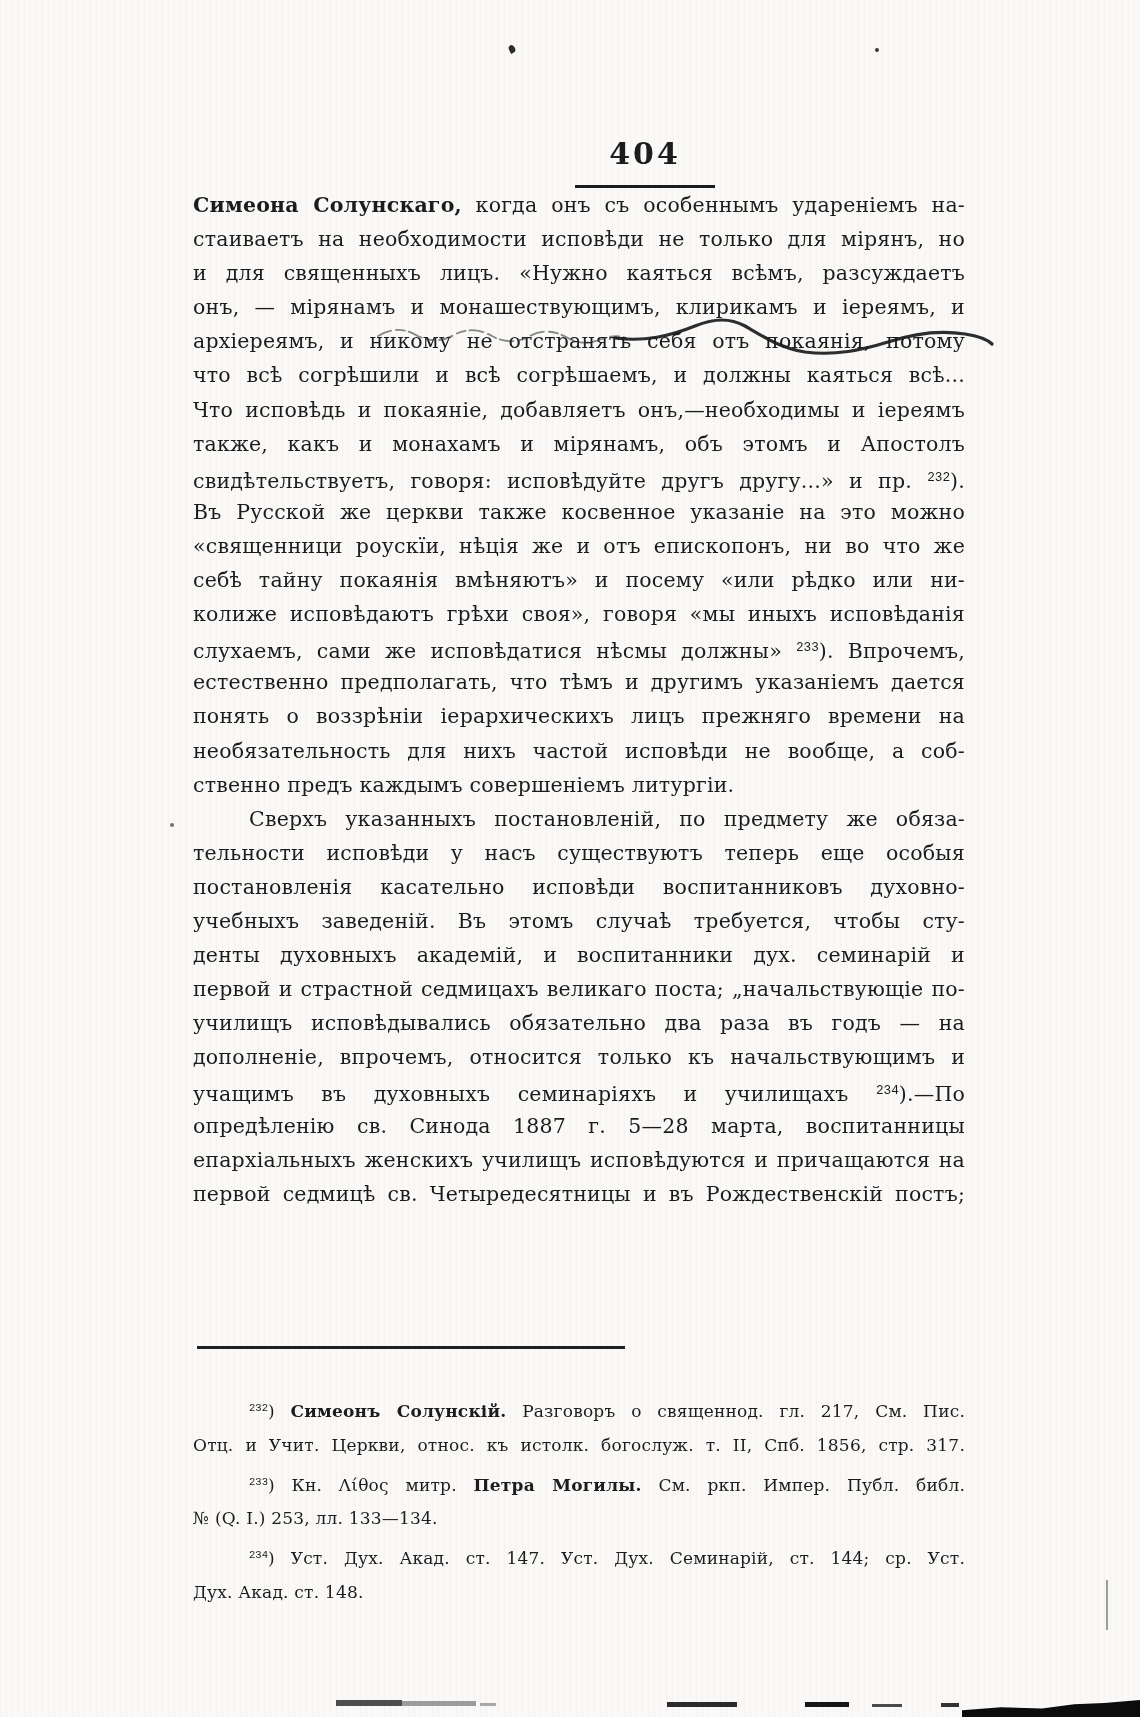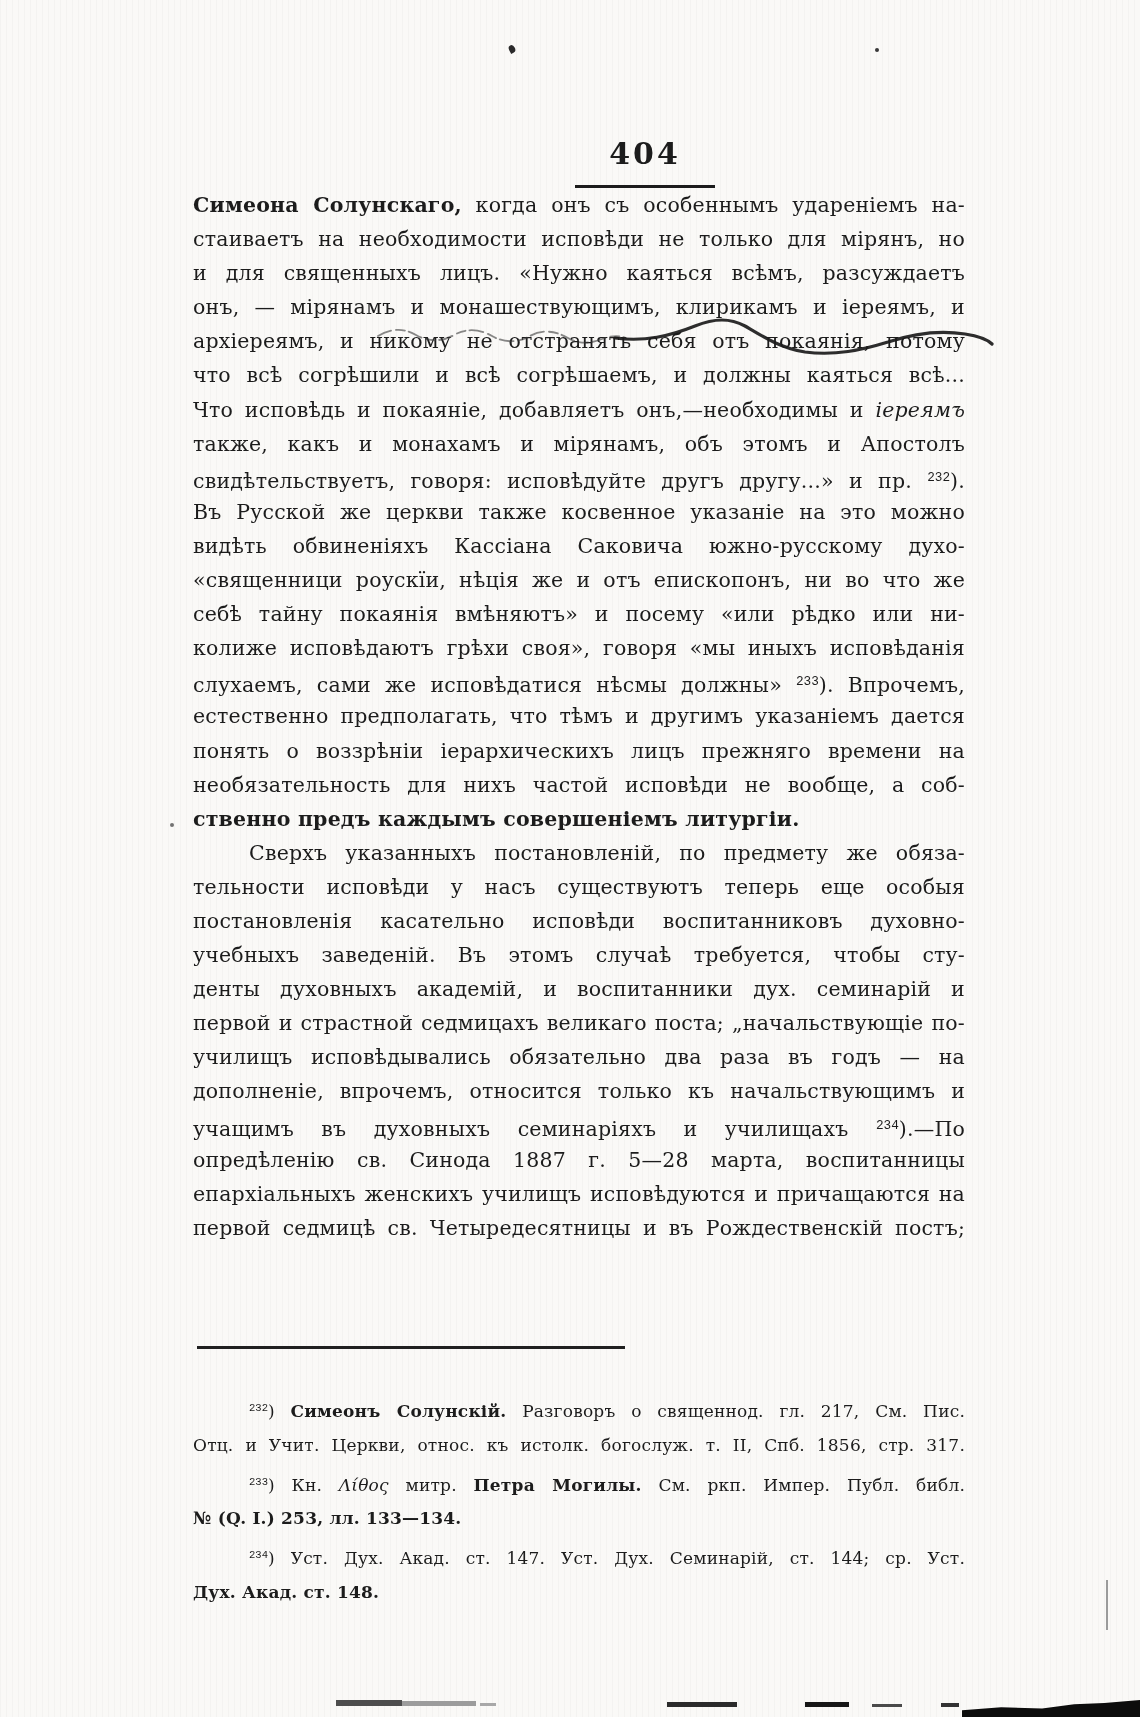--- a/index.html
+++ b/index.html
@@ -36,25 +36,25 @@
   .footnotes{position:absolute;left:193px;top:1390px;width:772px;}
 
   .tline{
     height:34.1px;line-height:34.1px;font-size:20.5px;
     letter-spacing:0.2px;
     text-align:justify;text-align-last:justify;
     white-space:normal;
   }
   .footnotes .tline{height:36.8px;line-height:36.8px;font-size:17px;}
   .tline.indent{text-indent:56px;}
-  .tline.left-last{text-align-last:left;font-weight:bold;}
+  .tline.left-last{text-align-last:left;}
 
   .seg-n{}
   .seg-bold{font-weight:700;}
-  .seg-italic{font-style:italic;}
+  .seg-italic{}
   .seg-sup{font-size:0.62em;vertical-align:0.55em;letter-spacing:0;font-family:Liberation Mono, monospace;}
 
   .footnote-rule{
     position:absolute;left:197px;top:1346px;width:428px;height:3px;
     background:#202020;
   }
 
   .pen-mark{
     position:absolute;left:0;top:0;width:1140px;height:1717px;
     pointer-events:none;
@@ -97,21 +97,20 @@
       <div class="tline"><span class="seg-bold">Симеона Солунскаго,</span><span class="seg-n"> когда онъ съ особеннымъ удареніемъ на-</span></div>
       <div class="tline"><span class="seg-n">стаиваетъ на необходимости исповѣди не только для мірянъ, но</span></div>
       <div class="tline"><span class="seg-n">и для священныхъ лицъ. «Нужно каяться всѣмъ, разсуждаетъ</span></div>
       <div class="tline"><span class="seg-n">онъ, — мірянамъ и монашествующимъ, клирикамъ и іереямъ, и</span></div>
       <div class="tline"><span class="seg-n">архіереямъ, и никому не отстранять себя отъ покаянія, потому</span></div>
       <div class="tline"><span class="seg-n">что всѣ согрѣшили и всѣ согрѣшаемъ, и должны каяться всѣ...</span></div>
       <div class="tline"><span class="seg-n">Что исповѣдь и покаяніе, добавляетъ онъ,—необходимы и </span><span class="seg-italic">іереямъ</span></div>
       <div class="tline"><span class="seg-n">также, какъ и монахамъ и мірянамъ, объ этомъ и Апостолъ</span></div>
       <div class="tline"><span class="seg-n">свидѣтельствуетъ, говоря: исповѣдуйте другъ другу...» и пр. </span><span class="seg-sup">232</span><span class="seg-n">).</span></div>
       <div class="tline"><span class="seg-n">Въ Русской же церкви также косвенное указаніе на это можно</span></div>
-      <div class="tline"><span class="seg-n">видѣть обвиненіяхъ Кассіана Саковича южно-русскому духо-</span></div>
       <div class="tline"><span class="seg-n">«священници роускїи, нѣція же и отъ епископонъ, ни во что же</span></div>
       <div class="tline"><span class="seg-n">себѣ тайну покаянія вмѣняютъ» и посему «или рѣдко или ни-</span></div>
       <div class="tline"><span class="seg-n">колиже исповѣдаютъ грѣхи своя», говоря «мы иныхъ исповѣданія</span></div>
       <div class="tline"><span class="seg-n">слухаемъ, сами же исповѣдатися нѣсмы должны» </span><span class="seg-sup">233</span><span class="seg-n">). Впрочемъ,</span></div>
       <div class="tline"><span class="seg-n">естественно предполагать, что тѣмъ и другимъ указаніемъ дается</span></div>
       <div class="tline"><span class="seg-n">понять о воззрѣніи іерархическихъ лицъ прежняго времени на</span></div>
       <div class="tline"><span class="seg-n">необязательность для нихъ частой исповѣди не вообще, а соб-</span></div>
       <div class="tline left-last"><span class="seg-n">ственно предъ каждымъ совершеніемъ литургіи.</span></div>
       <div class="tline indent"><span class="seg-n">Сверхъ указанныхъ постановленій, по предмету же обяза-</span></div>
       <div class="tline"><span class="seg-n">тельности исповѣди у насъ существуютъ теперь еще особыя</span></div>

